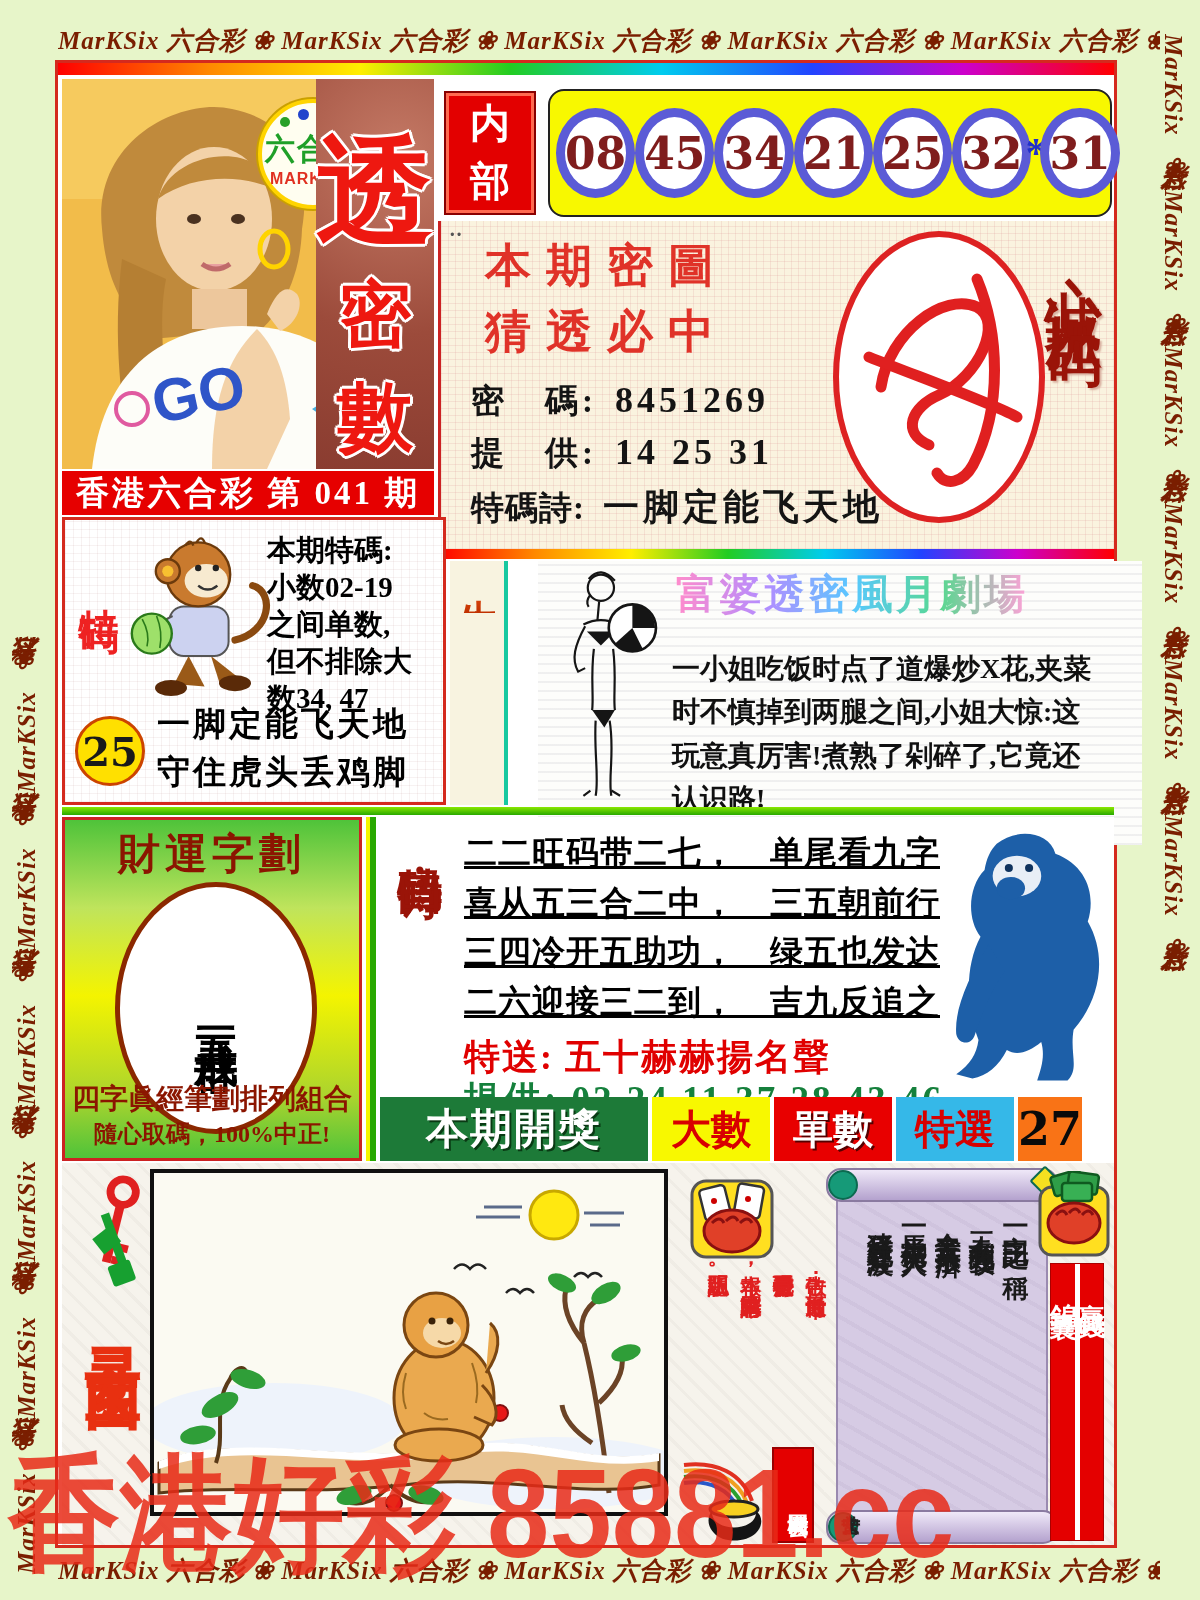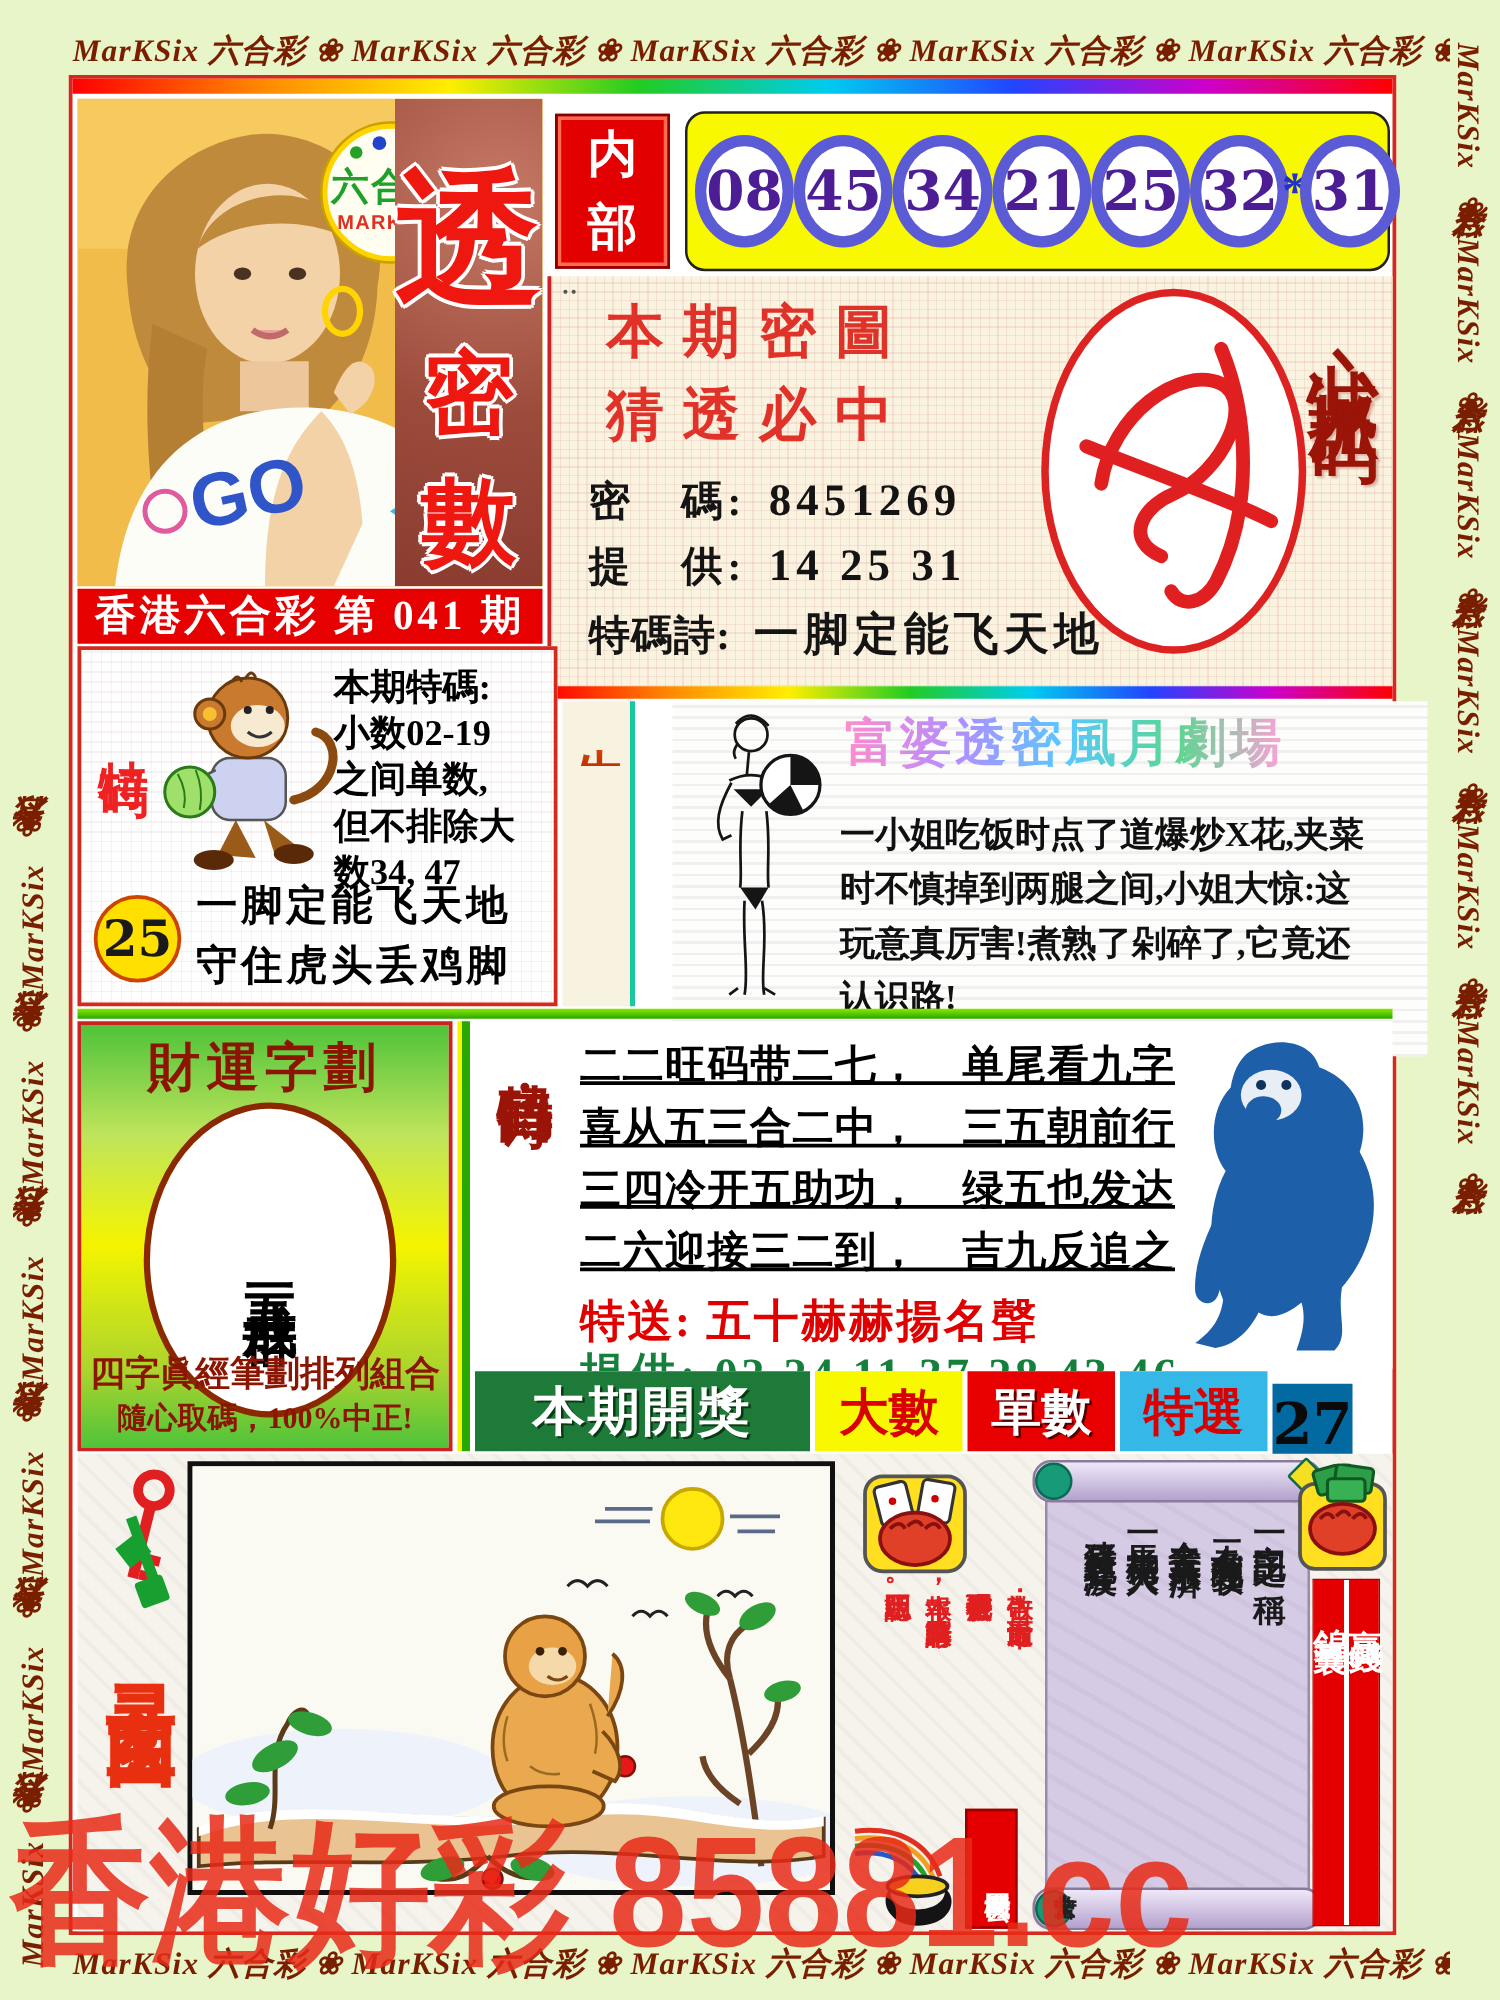--- a/index.html
+++ b/index.html
@@ -39,21 +39,21 @@
   #issue-banner{left:4px;top:408px;width:372px;height:44px;background:#e60000;color:#fff;
      font-size:33px;font-weight:bold;letter-spacing:3px;text-align:center;line-height:44px;}
 
   
   #seal{left:386px;top:28px;width:92px;height:124px;background:#e30000;border:2px solid #8a0000;
         box-shadow:inset 0 0 0 3px #ff6a50;color:#fff;font-size:40px;font-weight:bold;
         line-height:58px;text-align:center;word-break:break-all;padding:2px 6px;box-sizing:border-box;}
   #numbers-bar{left:490px;top:26px;width:564px;height:128px;background:#f8f800;border:2px solid #222;
         border-radius:16px;display:flex;align-items:center;justify-content:space-around;padding:0 6px;box-sizing:border-box;}
   .ball{width:62px;height:72px;border-radius:50%;background:#fff;border:9px solid #5b5bd6;
-        display:flex;align-items:center;justify-content:center;font-size:44px;font-weight:bold;color:#4c1d95;
+        display:flex;align-items:center;justify-content:center;font-size:44px;font-weight:bold;color:#7f1d1d;
         font-family:"DejaVu Serif",serif;}
   #star{color:#2230cc;font-size:42px;font-weight:bold;margin:0 -6px;}
   #info-panel{left:380px;top:158px;width:676px;height:328px;background-color:#faf3df;
      background-image:repeating-linear-gradient(0deg,rgba(220,150,150,.20) 0 1px,transparent 1px 7px),
                       repeating-linear-gradient(90deg,rgba(220,150,150,.20) 0 1px,transparent 1px 7px);
      border-left:3px solid #cc2222;box-sizing:border-box;}
   #secret-dots{left:8px;top:2px;color:#555;font-size:20px;font-weight:bold;}
   .secret-title{left:44px;color:#e03228;font-size:46px;font-weight:bold;letter-spacing:15px;}
   .secret-row{left:30px;font-weight:bold;color:#141414;}
   .secret-row .lab{font-size:33px;letter-spacing:4px;}
@@ -105,21 +105,21 @@
   #poem-lines{left:84px;top:12px;width:520px;font-size:33px;font-weight:bold;color:#000;line-height:1.5;letter-spacing:1px;text-decoration:underline;}
   #poem-send{left:84px;top:216px;font-size:36px;font-weight:bold;color:#e00000;letter-spacing:2px;}
   #poem-provide{left:84px;top:258px;font-size:37px;font-weight:bold;color:#15803c;letter-spacing:3px;}
   #chimp{left:556px;top:8px;width:172px;height:264px;}
   #result-row{left:322px;top:1034px;width:690px;height:64px;display:flex;gap:4px;background:#fff;}
   .cell{display:flex;align-items:center;justify-content:center;font-weight:bold;height:100%;box-sizing:border-box;}
   #cell-open{flex:0 0 268px;background:#1d7a38;color:#fff;font-size:42px;letter-spacing:2px;text-shadow:2px 2px 0 #0a3a14;}
   #cell-big{flex:0 0 118px;background:#f8f800;color:#d80000;font-size:40px;}
   #cell-odd{flex:0 0 118px;background:#e80000;color:#fff;font-size:40px;text-shadow:2px 2px 0 #550000;}
   #cell-pick{flex:0 0 118px;background:#35b8e8;color:#d80000;font-size:40px;}
-  #cell-num{flex:1;background:#0369a1;color:#0a0a0a;font-size:46px;font-family:"DejaVu Serif",serif;margin-top:10px;}
+  #cell-num{flex:1;background:#f97316;color:#0a0a0a;font-size:46px;font-family:"DejaVu Serif",serif;}
 
   
   #section4{left:4px;top:1100px;width:1052px;height:382px;background:#f6f3ec;
      background-image:repeating-linear-gradient(45deg,rgba(120,110,100,.05) 0 3px,transparent 3px 14px);}
   #keys-icon{left:16px;top:6px;width:78px;height:132px;}
   #treasure-label{left:14px;top:142px;height:240px;font-size:54px;font-weight:bold;color:#ffd400;
      letter-spacing:16px;-webkit-text-stroke:2.5px #e83010;text-shadow:0 0 2px #e83010;}
   #picture{left:88px;top:6px;width:518px;height:347px;border:4px solid #101010;box-sizing:border-box;background:#fbfaf2;}
   #fist-dice-icon{left:628px;top:12px;width:84px;height:86px;}
   #notice{left:620px;top:96px;width:150px;height:206px;font-size:21px;font-weight:bold;color:#e02020;

